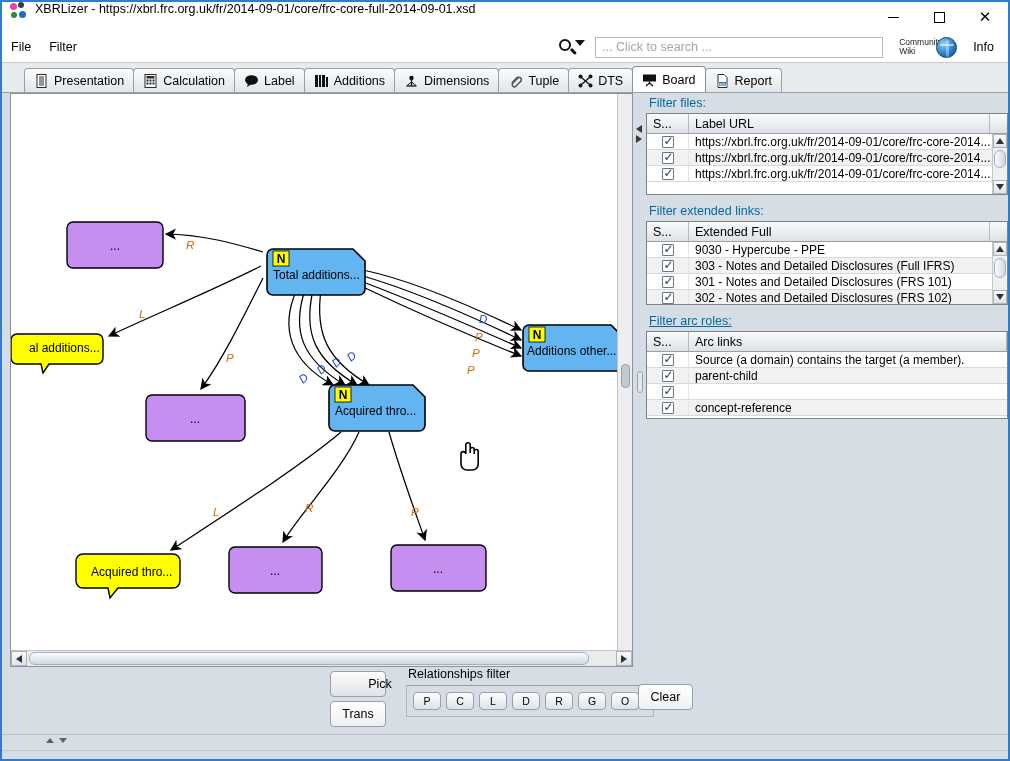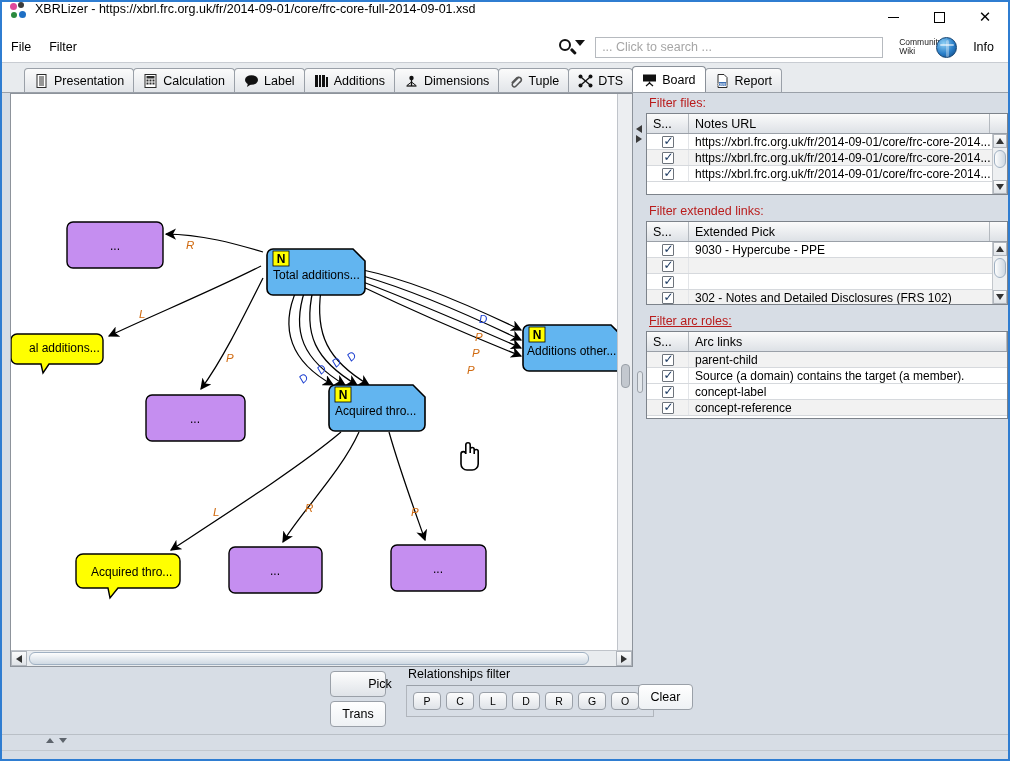--- a/index.html
+++ b/index.html
@@ -185,21 +185,21 @@
     position: absolute; left: 3px; top: 278px; width: 6px; height: 22px;
     border: 1px solid #9aa0a8; border-radius: 3px; background: #e3e7eb;
   }
 
   
   #filterpanel {
     position: absolute; left: 644px; top: 0px;
     width: 362px; height: 574px;
     background: #d7dde5;
   }
-  .filter-title { font-size: 12.5px; color: #b91c1c; margin: 3px 0 3px 3px; }
+  .filter-title { font-size: 12.5px; color: #0369a1; margin: 3px 0 3px 3px; }
   .tablebox {
     border: 1px solid #7d838b; background: #fff; position: relative; overflow: hidden;
   }
   .thead {
     display: flex; height: 20px; background: linear-gradient(#fbfbfb,#dde1e6);
     border-bottom: 1px solid #9aa0a8;
   }
   .th {
     font-size: 12.5px; color: #000; display: flex; align-items: center;
     padding-left: 6px; border-right: 1px solid #b4b9bf;
@@ -569,21 +569,21 @@
       </div>
       <div id="split-grip"></div>
     </div>
 
     <div id="filterpanel">
 
       <div class="filter-title">Filter files:</div>
       <div class="tablebox" style="height:82px;">
         <div class="thead">
           <div class="th c0">S...</div>
-          <div class="th c1">Notes URL</div>
+          <div class="th c1">Label URL</div>
           <div class="th c2"></div>
         </div>
         <div class="trow">
           <div class="cell0">
               <span class="chk"></span>
             </div>
           <div class="cell1">https://xbrl.frc.org.uk/fr/2014-09-01/core/frc-core-2014...</div>
         </div>
         <div class="trow alt">
           <div class="cell0">
@@ -605,38 +605,40 @@
           <div class="vsb-btn" style="bottom:0;">
               <span class="arrD"></span>
             </div>
         </div>
       </div>
 
       <div class="filter-title" style="margin-top:9px;">Filter extended links:</div>
       <div class="tablebox" style="height:84px;">
         <div class="thead">
           <div class="th c0">S...</div>
-          <div class="th c1">Extended Pick</div>
+          <div class="th c1">Extended Full</div>
           <div class="th c2"></div>
         </div>
         <div class="trow">
           <div class="cell0">
               <span class="chk"></span>
             </div>
           <div class="cell1">9030 - Hypercube - PPE</div>
         </div>
         <div class="trow alt">
           <div class="cell0">
               <span class="chk"></span>
             </div>
+          <div class="cell1">303 - Notes and Detailed Disclosures (Full IFRS)</div>
         </div>
         <div class="trow">
           <div class="cell0">
               <span class="chk"></span>
             </div>
+          <div class="cell1">301 - Notes and Detailed Disclosures (FRS 101)</div>
         </div>
         <div class="trow alt">
           <div class="cell0">
               <span class="chk"></span>
             </div>
           <div class="cell1">302 - Notes and Detailed Disclosures (FRS 102)</div>
         </div>
         <div class="vsb">
           <div class="vsb-btn" style="top:0;">
               <span class="arrU"></span>
@@ -647,37 +649,36 @@
             </div>
         </div>
       </div>
 
       <div class="filter-title" style="margin-top:9px;text-decoration:underline;">Filter arc roles:</div>
       <div class="tablebox" style="height:88px;">
         <div class="thead">
           <div class="th c0">S...</div>
           <div class="th c1">Arc links</div>
         </div>
+        <div class="trow">
+          <div class="cell0">
+              <span class="chk"></span>
+            </div>
+          <div class="cell1">Source (a domain) contains the target (a member).</div>
+        </div>
         <div class="trow alt">
           <div class="cell0">
               <span class="chk"></span>
             </div>
           <div class="cell1">parent-child</div>
         </div>
         <div class="trow">
           <div class="cell0">
               <span class="chk"></span>
             </div>
-          <div class="cell1">Source (a domain) contains the target (a member).</div>
-        </div>
-        <div class="trow">
-          <div class="cell0">
-              <span class="chk"></span>
-            </div>
-          <div class="cell1">concept-label</div>
         </div>
         <div class="trow alt">
           <div class="cell0">
               <span class="chk"></span>
             </div>
           <div class="cell1">concept-reference</div>
         </div>
       </div>
     </div>
 

